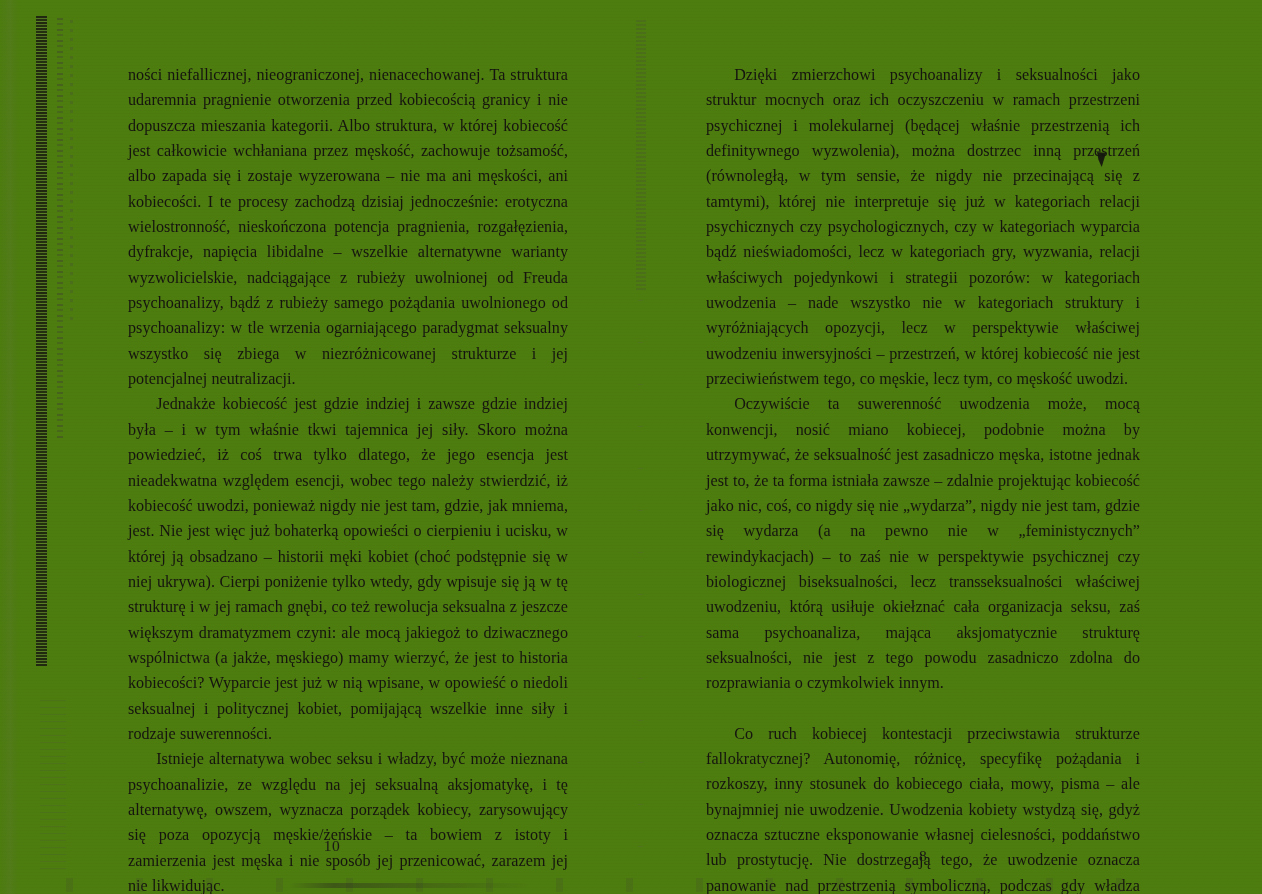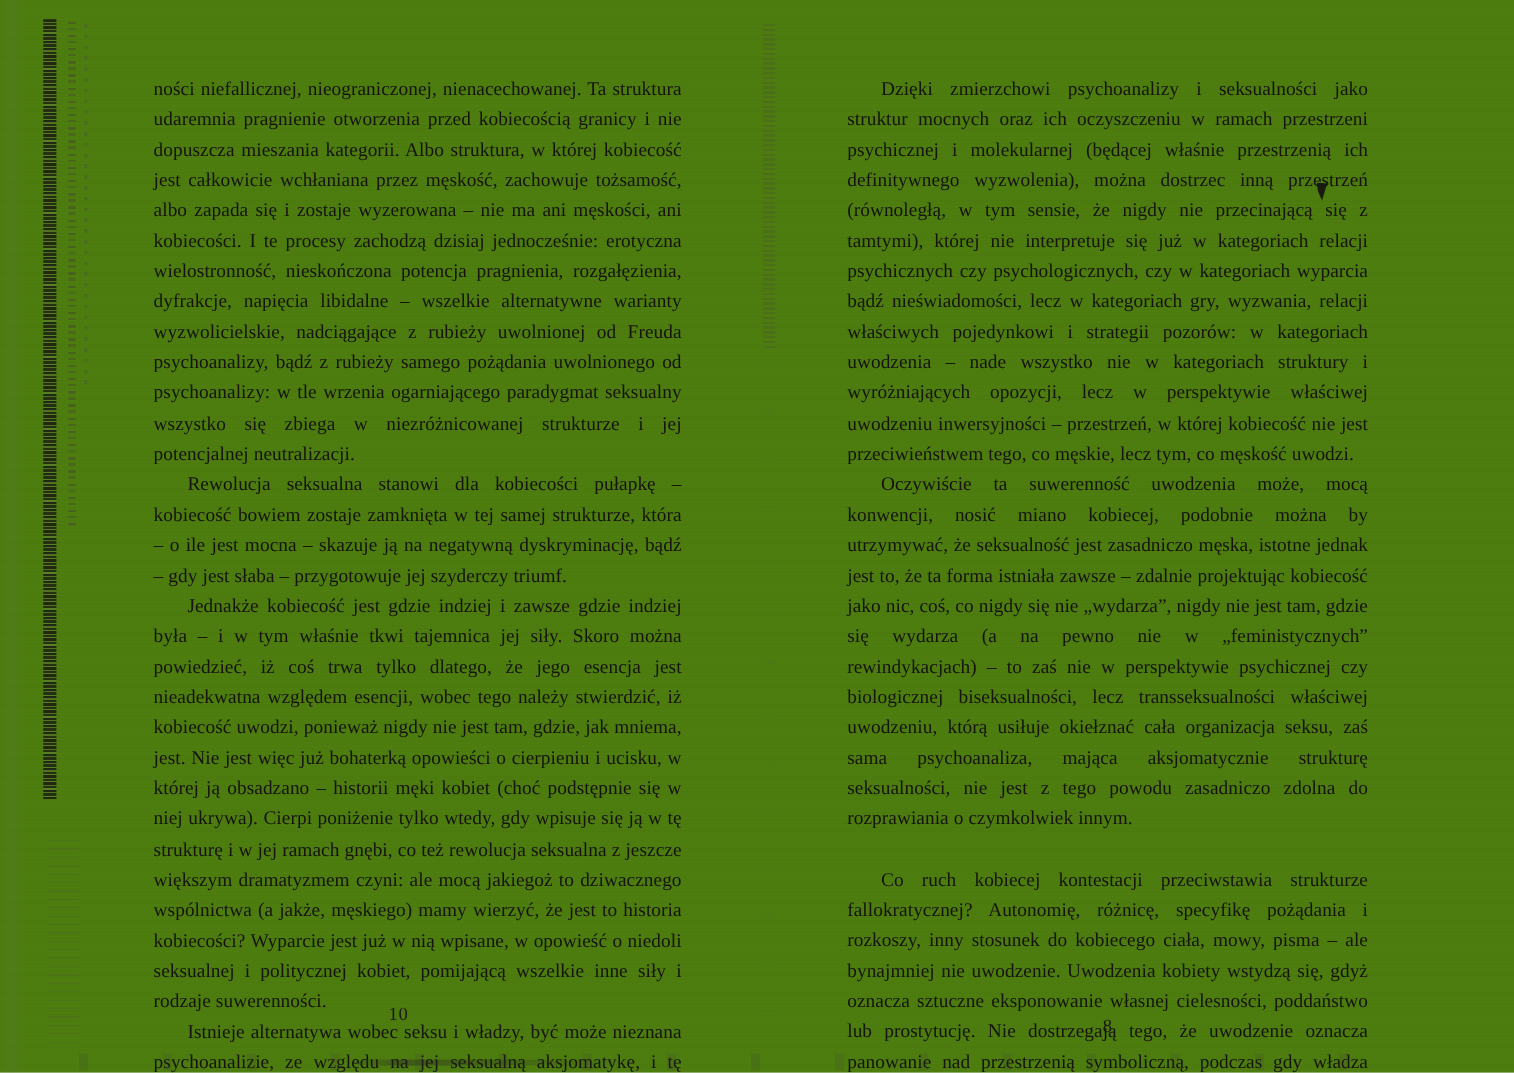--- a/index.html
+++ b/index.html
@@ -233,21 +233,20 @@
   <div class="binding-shadow edge2"></div>
   <div class="binding-shadow edge3"></div>
   <div class="binding-shadow lower"></div>
 
   <div class="gutter-speckle"></div>
   <div class="gutter-dots"></div>
 
   <div class="page left">
     <div class="body-text">
       <p class="no-indent">ności niefallicznej, nieograniczonej, nienacechowanej. Ta struktura udaremnia pragnienie otworzenia przed kobiecością granicy i nie dopuszcza mieszania kategorii. Albo struktura, w której kobiecość jest całkowicie wchłaniana przez męskość, zachowuje tożsamość, albo zapada się i zostaje wyzerowana – nie ma ani męskości, ani kobiecości. I te procesy zachodzą dzisiaj jednocześnie: erotyczna wielostronność, nieskończona potencja pragnienia, rozgałęzienia, dyfrakcje, napięcia libidalne – wszelkie alternatywne warianty wyzwolicielskie, nadciągające z rubieży uwolnionej od Freuda psychoanalizy, bądź z rubieży samego pożądania uwolnionego od psychoanalizy: w tle wrzenia ogarniającego paradygmat seksualny wszystko się zbiega w niezróżnicowanej strukturze i jej potencjalnej neutralizacji.</p>
-      <p>Rewolucja seksualna stanowi dla kobiecości pułapkę – kobiecość bowiem zostaje zamknięta w tej samej strukturze, która – o ile jest mocna – skazuje ją na negatywną dyskryminację, bądź – gdy jest słaba – przygotowuje jej szyderczy triumf.</p>
       <p>Jednakże kobiecość jest gdzie indziej i zawsze gdzie indziej była – i w tym właśnie tkwi tajemnica jej siły. Skoro można powiedzieć, iż coś trwa tylko dlatego, że jego esencja jest nieadekwatna względem esencji, wobec tego należy stwierdzić, iż kobiecość uwodzi, ponieważ nigdy nie jest tam, gdzie, jak mniema, jest. Nie jest więc już bohaterką opowieści o cierpieniu i ucisku, w której ją obsadzano – historii męki kobiet (choć podstępnie się w niej ukrywa). Cierpi poniżenie tylko wtedy, gdy wpisuje się ją w tę strukturę i w jej ramach gnębi, co też rewolucja seksualna z jeszcze większym dramatyzmem czyni: ale mocą jakiegoż to dziwacznego wspólnictwa (a jakże, męskiego) mamy wierzyć, że jest to historia kobiecości? Wyparcie jest już w nią wpisane, w opowieść o niedoli seksualnej i politycznej kobiet, pomijającą wszelkie inne siły i rodzaje suwerenności.</p>
       <p>Istnieje alternatywa wobec seksu i władzy, być może nieznana psychoanalizie, ze względu na jej seksualną aksjomatykę, i tę alternatywę, owszem, wyznacza porządek kobiecy, zarysowujący się poza opozycją męskie/żeńskie – ta bowiem z istoty i zamierzenia jest męska i nie sposób jej przenicować, zarazem jej nie likwidując.</p>
 
     </div>
   </div>
   <div class="folio left-folio">10</div>
 
   <div class="page right">
     <div class="body-text">
       <p>Dzięki zmierzchowi psychoanalizy i seksualności jako struktur mocnych oraz ich oczyszczeniu w ramach przestrzeni psychicznej i molekularnej (będącej właśnie przestrzenią ich definitywnego wyzwolenia), można dostrzec inną przestrzeń (równoległą, w tym sensie, że nigdy nie przecinającą się z tamtymi), której nie interpretuje się już w kategoriach relacji psychicznych czy psychologicznych, czy w kategoriach wyparcia bądź nieświadomości, lecz w kategoriach gry, wyzwania, relacji właściwych pojedynkowi i strategii pozorów: w kategoriach uwodzenia – nade wszystko nie w kategoriach struktury i wyróżniających opozycji, lecz w perspektywie właściwej uwodzeniu inwersyjności – przestrzeń, w której kobiecość nie jest przeciwieństwem tego, co męskie, lecz tym, co męskość uwodzi.</p>

